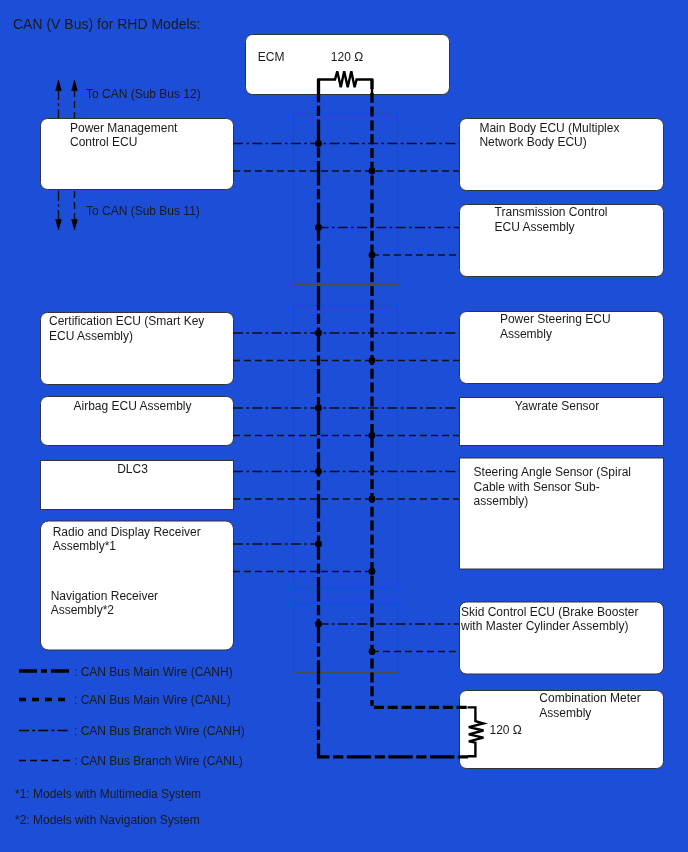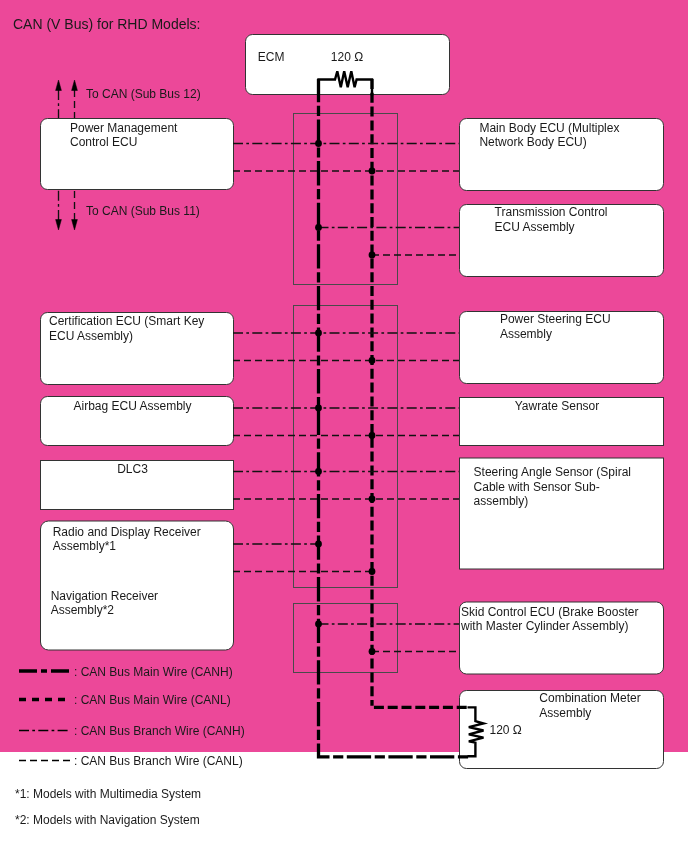--- a/index.html
+++ b/index.html
@@ -1,19 +1,19 @@
 <!DOCTYPE html>
 <html><head>
 <meta charset="utf-8">
 <title>CAN (V Bus) for RHD Models</title>
 <style>
   html,body{margin:0;padding:0;background:#ffffff;}
   body{width:688px;height:852px;overflow:hidden;
        font-family:"Liberation Sans", sans-serif;color:#000;}
-  #stage{position:relative;width:688px;height:752px;background:#ec4899;}
+  #stage{position:relative;width:688px;height:852px;background:#1d4ed8;}
   #svg{position:absolute;left:0;top:0;display:block;}
   text{font-family:"Liberation Sans", sans-serif;fill:#1a1a1a;
        transform:translateZ(0);}
   .lbl{font-size:12px;}
   .title{font-size:14px;}
   .boxline{fill:#fff;stroke:#333333;stroke-width:1;}
   .jbox{fill:none;stroke:#4a4a4a;stroke-width:1;}
   .busline{stroke:#000;fill:none;stroke-width:3.3;stroke-linecap:butt;}
   .branchline{stroke:#111;fill:none;stroke-width:1.35;}
   .dot{fill:#000;}

